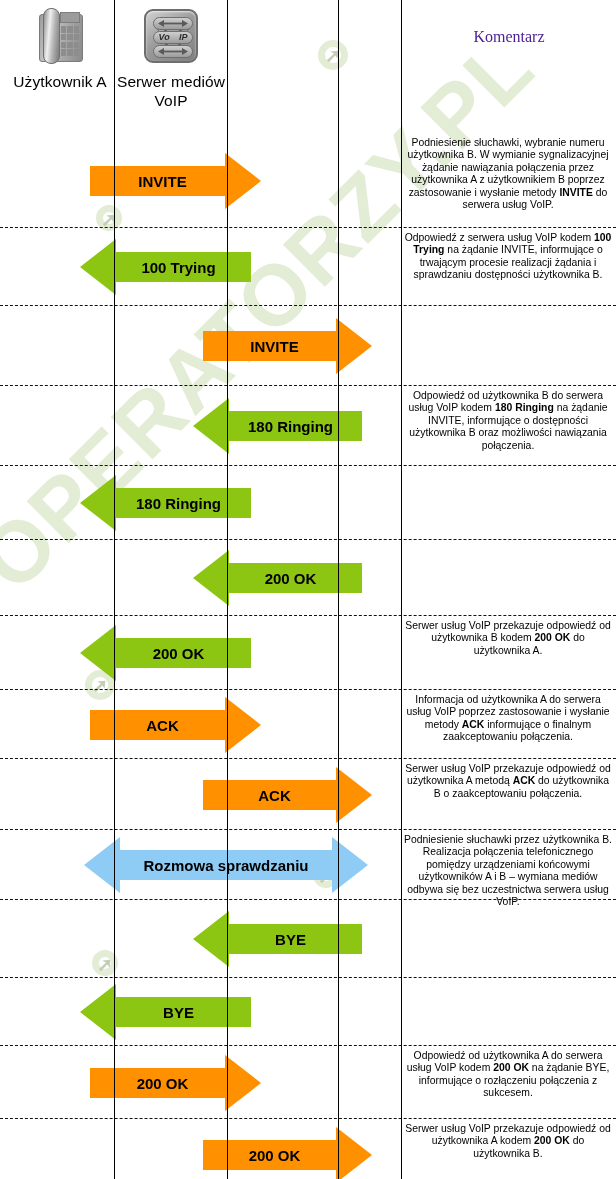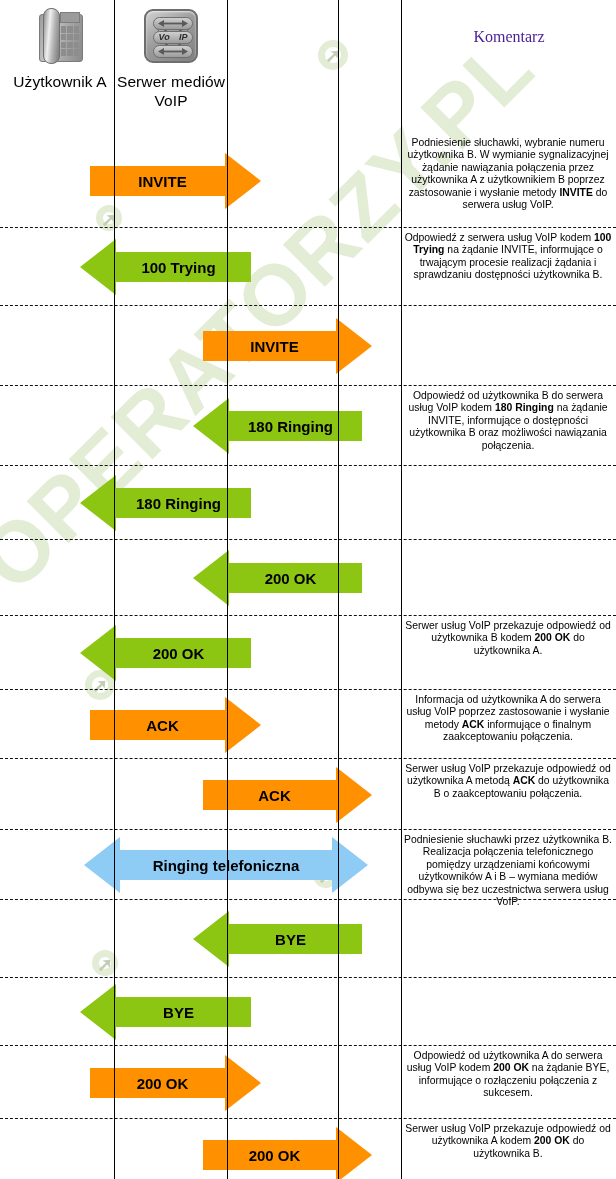--- a/index.html
+++ b/index.html
@@ -381,21 +381,21 @@
           </svg>
           <span class="lbl">ACK</span>
         </div>
         <div class="comment">Serwer usług VoIP przekazuje odpowiedź od użytkownika A metodą <b>ACK</b> do użytkownika B o zaakceptowaniu połączenia.</div>
       </div>
       <div class="row" style="height: 70px;">
         <div class="arrow both" style="left: 84px; top: 7px; width: 284px; height: 56px;">
           <svg width="284" height="56" viewBox="0 0 284 56">
             <path d="M0 28 L36 0 L36 13 L248 13 L248 0 L284 28 L248 56 L248 43 L36 43 L36 56 Z" fill="#8FCCF5"></path>
           </svg>
-          <span class="lbl">Ringing telefoniczna</span>
+          <span class="lbl">Rozmowa sprawdzaniu</span>
         </div>
         <div class="comment">Podniesienie słuchawki przez użytkownika B. Realizacja połączenia telefonicznego pomiędzy urządzeniami końcowymi użytkowników A i B – wymiana mediów odbywa się bez uczestnictwa serwera usług VoIP.</div>
       </div>
       <div class="row" style="height: 78px;">
         <div class="arrow left" style="left: 193px; top: 11px; width: 169px; height: 56px;">
           <svg width="169" height="56" viewBox="0 0 169 56">
             <path d="M169 13 L36 13 L36 0 L0 28 L36 56 L36 43 L169 43 Z" fill="#8DC513"></path>
           </svg>
           <span class="lbl">BYE</span>
         </div>

